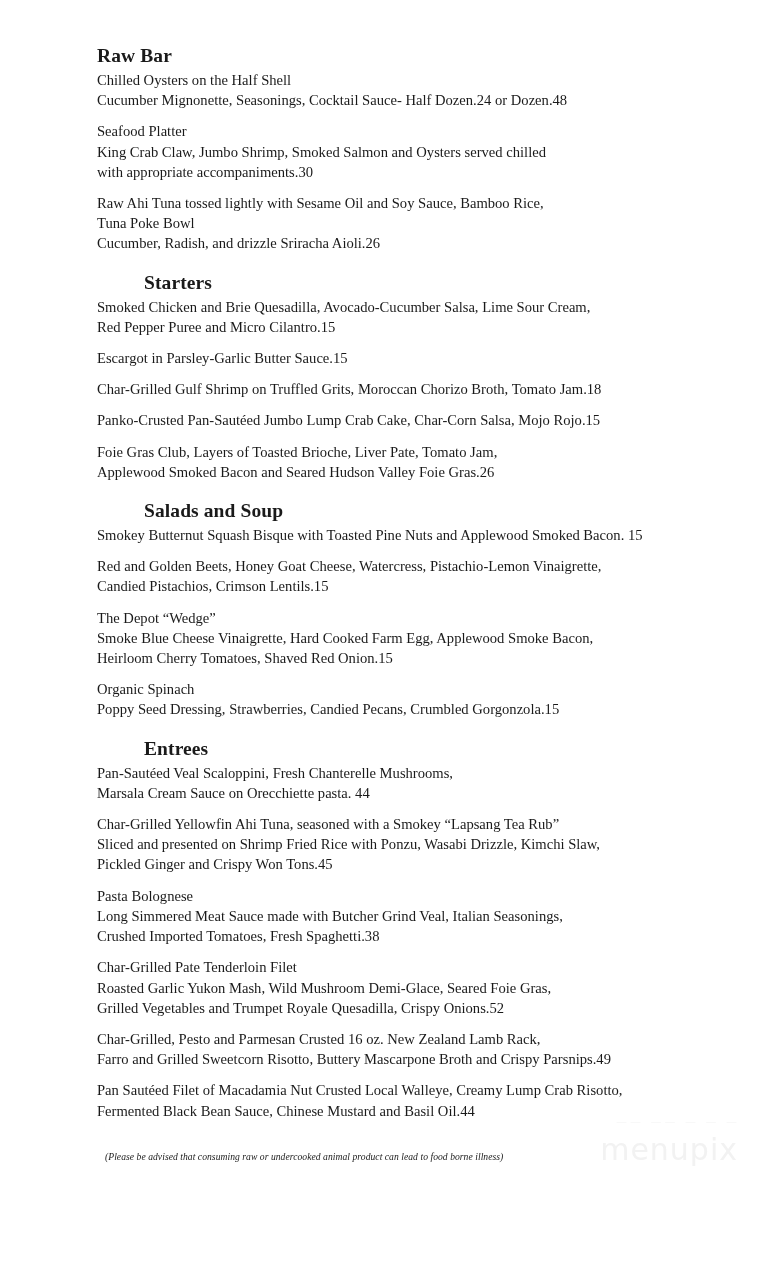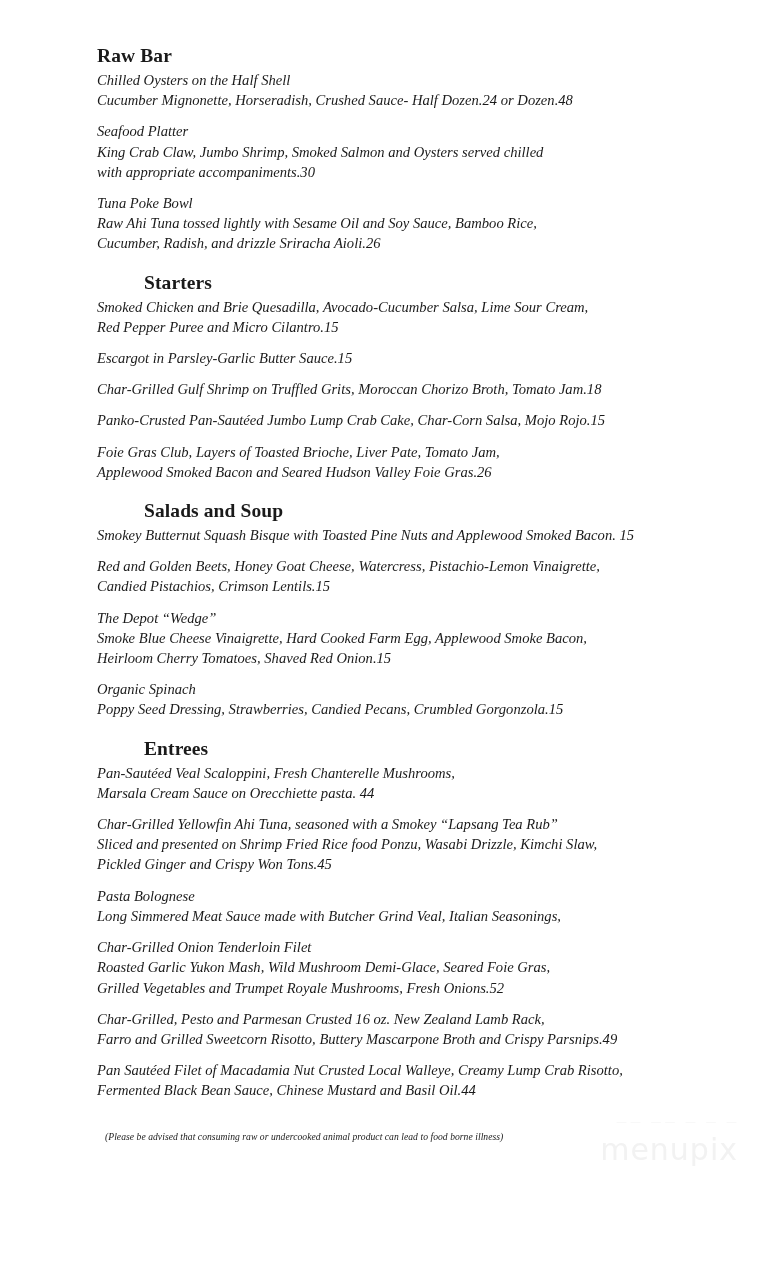--- a/index.html
+++ b/index.html
@@ -34,21 +34,20 @@
   }
   .section-first .section-heading {
     margin-top: 0;
   }
   .section + .section .section-heading {
     margin-top: 17px;
     margin-left: 47px;
   }
   .item {
     margin: 0 0 11px 0;
-    font-style: italic;
   }
   .item:last-child {
     margin-bottom: 0;
   }
   .item-line {
     font-size: 14.6px;
     line-height: 1.385;
     white-space: pre-wrap;
   }
   .disclaimer {
@@ -86,30 +85,30 @@
 </style>
 </head>
 <body>
 
 <div class="page">
   <div id="sections-root">
       <div class="section section-first">
         <div class="section-heading">Raw Bar</div>
         <div class="item">
           <div class="item-line">Chilled Oysters on the Half Shell</div>
-          <div class="item-line">Cucumber Mignonette, Horseradish, Crushed Sauce- Half Dozen.24 or Dozen.48</div>
+          <div class="item-line">Cucumber Mignonette, Seasonings, Cocktail Sauce- Half Dozen.24 or Dozen.48</div>
         </div>
         <div class="item">
           <div class="item-line">Seafood Platter</div>
           <div class="item-line">King Crab Claw, Jumbo Shrimp, Smoked Salmon and Oysters served chilled</div>
           <div class="item-line">with appropriate accompaniments.30</div>
         </div>
         <div class="item">
+          <div class="item-line">Raw Ahi Tuna tossed lightly with Sesame Oil and Soy Sauce, Bamboo Rice,</div>
           <div class="item-line">Tuna Poke Bowl</div>
-          <div class="item-line">Raw Ahi Tuna tossed lightly with Sesame Oil and Soy Sauce, Bamboo Rice,</div>
           <div class="item-line">Cucumber, Radish, and drizzle Sriracha Aioli.26</div>
         </div>
       </div>
       <div class="section">
         <div class="section-heading">Starters</div>
         <div class="item">
           <div class="item-line">Smoked Chicken and Brie Quesadilla, Avocado-Cucumber Salsa, Lime Sour Cream,</div>
           <div class="item-line">Red Pepper Puree and Micro Cilantro.15</div>
         </div>
         <div class="item">
@@ -146,31 +145,32 @@
         </div>
       </div>
       <div class="section">
         <div class="section-heading">Entrees</div>
         <div class="item">
           <div class="item-line">Pan-Sautéed Veal Scaloppini, Fresh Chanterelle Mushrooms,</div>
           <div class="item-line">Marsala Cream Sauce on Orecchiette pasta. 44</div>
         </div>
         <div class="item">
           <div class="item-line">Char-Grilled Yellowfin Ahi Tuna, seasoned with a Smokey “Lapsang Tea Rub”</div>
-          <div class="item-line">Sliced and presented on Shrimp Fried Rice food Ponzu, Wasabi Drizzle, Kimchi Slaw,</div>
+          <div class="item-line">Sliced and presented on Shrimp Fried Rice with Ponzu, Wasabi Drizzle, Kimchi Slaw,</div>
           <div class="item-line">Pickled Ginger and Crispy Won Tons.45</div>
         </div>
         <div class="item">
           <div class="item-line">Pasta Bolognese</div>
           <div class="item-line">Long Simmered Meat Sauce made with Butcher Grind Veal, Italian Seasonings,</div>
+          <div class="item-line">Crushed Imported Tomatoes, Fresh Spaghetti.38</div>
         </div>
         <div class="item">
-          <div class="item-line">Char-Grilled Onion Tenderloin Filet</div>
+          <div class="item-line">Char-Grilled Pate Tenderloin Filet</div>
           <div class="item-line">Roasted Garlic Yukon Mash, Wild Mushroom Demi-Glace, Seared Foie Gras,</div>
-          <div class="item-line">Grilled Vegetables and Trumpet Royale Mushrooms, Fresh Onions.52</div>
+          <div class="item-line">Grilled Vegetables and Trumpet Royale Quesadilla, Crispy Onions.52</div>
         </div>
         <div class="item">
           <div class="item-line">Char-Grilled, Pesto and Parmesan Crusted 16 oz. New Zealand Lamb Rack,</div>
           <div class="item-line">Farro and Grilled Sweetcorn Risotto, Buttery Mascarpone Broth and Crispy Parsnips.49</div>
         </div>
         <div class="item">
           <div class="item-line">Pan Sautéed Filet of Macadamia Nut Crusted Local Walleye, Creamy Lump Crab Risotto,</div>
           <div class="item-line">Fermented Black Bean Sauce, Chinese Mustard and Basil Oil.44</div>
         </div>
       </div>

